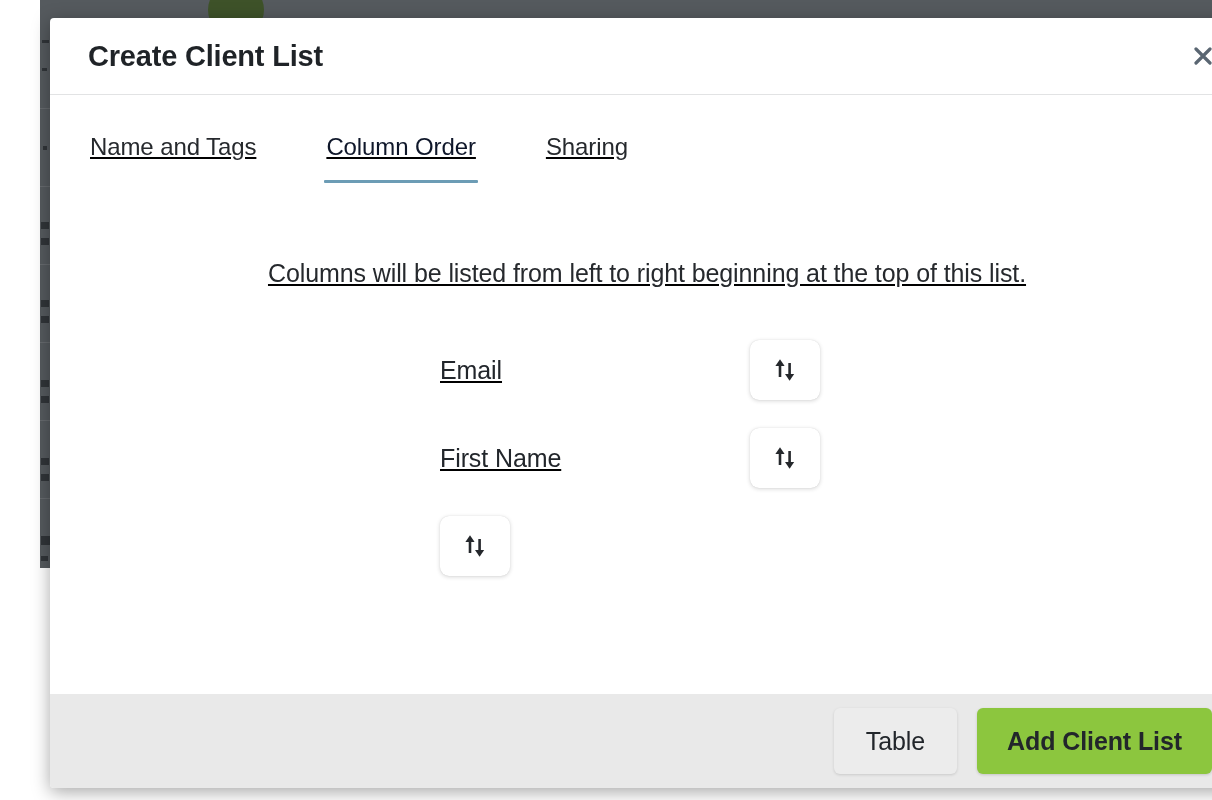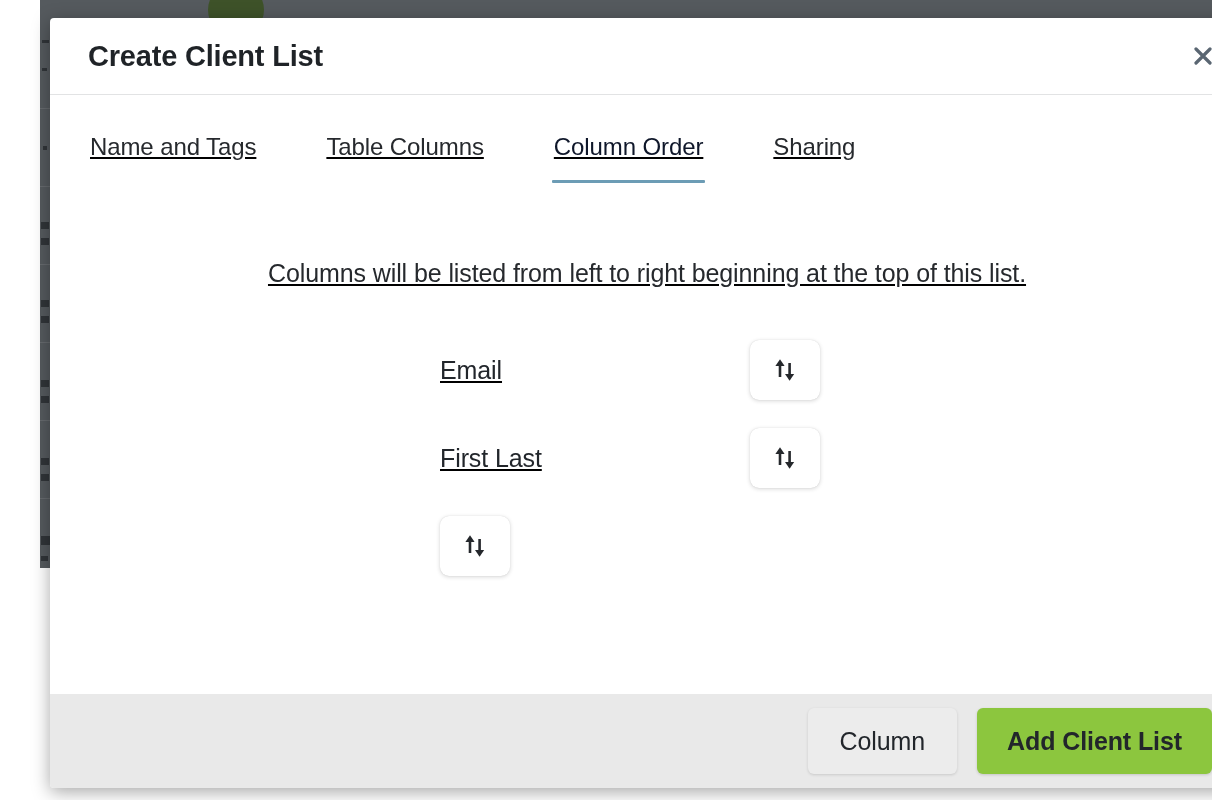--- a/index.html
+++ b/index.html
@@ -277,21 +277,20 @@
         <span>
           <svg width="24" height="24" viewBox="0 0 24 24" aria-hidden="true">
             <path d="M5 5 L19 19 M19 5 L5 19" stroke="#5a6672" stroke-width="3.2" stroke-linecap="round"></path>
           </svg>
         </span>
       </button>
     </div>
 
     <div class="tabs">
       <button class="tab">Name and Tags</button>
-      <button class="tab">Table Columns</button>
       <button class="tab active">Column Order</button>
       <button class="tab">Sharing</button>
     </div>
 
     <div class="modal-body">
       <div class="body-desc">Columns will be listed from left to right beginning at the top of this list.</div>
 
       <ul class="order-list">
 
         <li class="order-row">
@@ -302,21 +301,21 @@
                 <path d="M10 22 L10 8" stroke="#25282c" stroke-width="2.6" stroke-linecap="butt"></path>
                 <path d="M10 4.2 L14.6 11 L5.4 11 Z" fill="#25282c"></path>
                 <path d="M19.6 8 L19.6 22" stroke="#25282c" stroke-width="2.6" stroke-linecap="butt"></path>
                 <path d="M19.6 25.8 L24.2 19 L15 19 Z" fill="#25282c"></path>
               </svg>
             </span>
           </button>
         </li>
 
         <li class="order-row">
-          <span class="order-label">First Last</span>
+          <span class="order-label">First Name</span>
           <button class="drag-handle">
             <span>
               <svg width="30" height="30" viewBox="0 0 30 30" aria-hidden="true">
                 <path d="M10 22 L10 8" stroke="#25282c" stroke-width="2.6" stroke-linecap="butt"></path>
                 <path d="M10 4.2 L14.6 11 L5.4 11 Z" fill="#25282c"></path>
                 <path d="M19.6 8 L19.6 22" stroke="#25282c" stroke-width="2.6" stroke-linecap="butt"></path>
                 <path d="M19.6 25.8 L24.2 19 L15 19 Z" fill="#25282c"></path>
               </svg>
             </span>
           </button>
@@ -332,18 +331,18 @@
                 <path d="M19.6 25.8 L24.2 19 L15 19 Z" fill="#25282c"></path>
               </svg>
             </span>
           </button>
         </li>
 
       </ul>
     </div>
 
     <div class="modal-footer">
-      <button class="btn btn-cancel">Column</button>
+      <button class="btn btn-cancel">Table</button>
       <button class="btn btn-primary">Add Client List</button>
     </div>
 
   </div>
 </div>
 
 </body></html>

